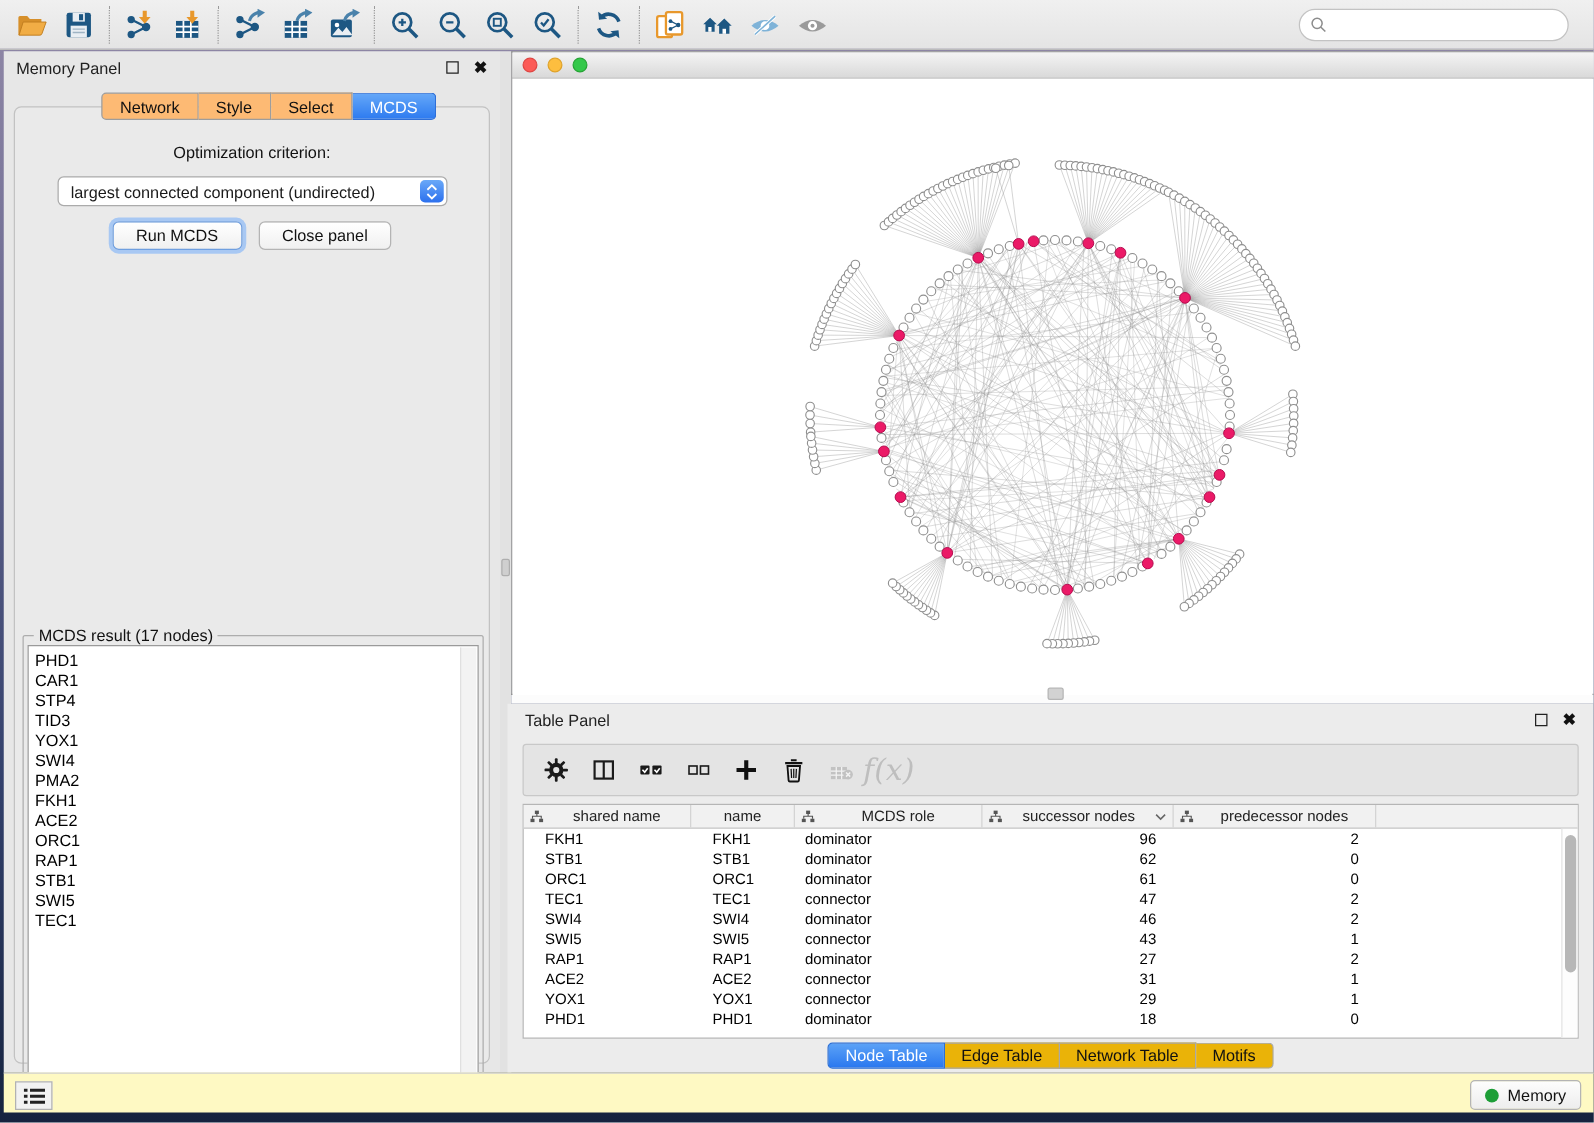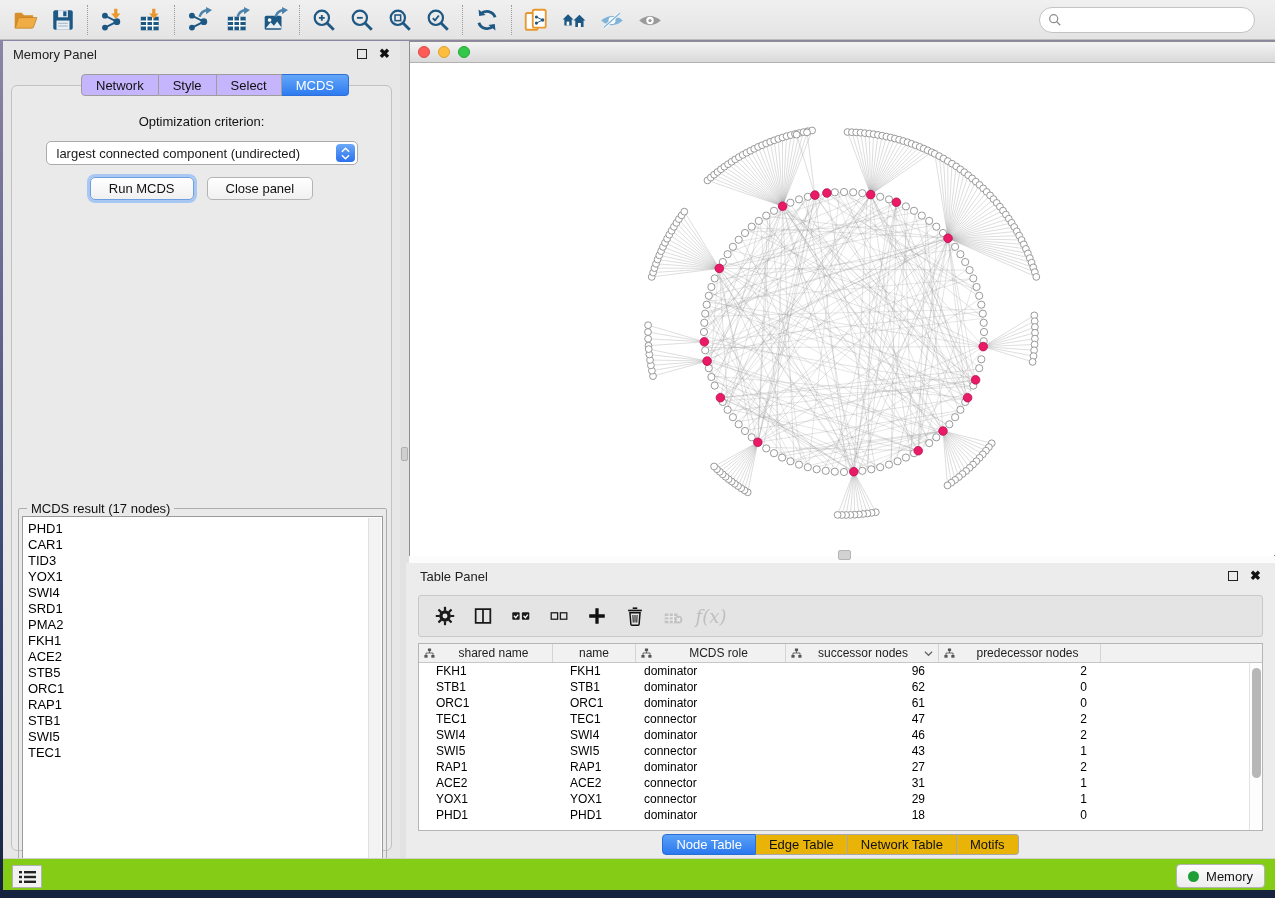--- a/index.html
+++ b/index.html
@@ -32,21 +32,21 @@
     background:#e7e7e7;
   }
   .panel-head { height:26px; display:flex; align-items:center; padding:0 10px; }
   .panel-title { font-size:13px; color:#222; }
   .panel-head .spacer { flex:1; }
   .win-float { width:10px; height:10px; border:1.6px solid #222; margin-right:12px; }
   .win-close { font-size:13px; font-weight:bold; color:#111; line-height:10px; }
   .cp-tabs { position:absolute; left:78px; top:33px; display:flex; z-index:3; }
   .cp-tab {
     height:22px; padding:0 14px; display:flex; align-items:center; font-size:13px;
-    background:#c4b5fd; border:1px solid #9d9d9d; border-left:none; color:#111;
+    background:#fdba74; border:1px solid #9d9d9d; border-left:none; color:#111;
   }
   .cp-tab:first-child { border-left:1px solid #9d9d9d; border-radius:4px 0 0 4px; }
   .cp-tab:last-child { border-radius:0 4px 4px 0; }
   .cp-tab.active {
     background:linear-gradient(180deg,#64a7f8,#2e7bf0);
     border-color:#2e6fd8; color:#fff;
   }
   .cp-body {
     position:absolute; left:8px; top:44px; width:381px; height:766px;
     background:#eaeaea; border:1px solid #c2c2c2; border-radius:6px;
@@ -111,21 +111,21 @@
   .table-panel {
     position:absolute; left:406px; top:563px; width:869px; height:295px; background:#ececec;
   }
   .tp-toolbar {
     position:absolute; left:12px; top:32px; width:845px; height:42px;
     background:#e4e4e4; border:1px solid #c8c8c8; border-radius:3px;
     display:flex; align-items:center; padding-left:10px; gap:6px;
   }
   .tp-btn { width:32px; height:32px; display:flex; align-items:center; justify-content:center; }
   .tp-btn svg { width:22px; height:22px; }
-  .fx { font-family:"DejaVu Serif", serif; font-style:italic; font-size:18px; color:#a0a0a0; }
+  .fx { font-family:"DejaVu Serif", serif; font-style:italic; font-size:24px; color:#a0a0a0; }
   .grid-table {
     position:absolute; left:12px; top:80px; width:845px; height:188px;
     background:#fff; border:1px solid #b5b5b5;
   }
   .g-header { display:flex; height:19px; background:#f1f1f1; border-bottom:1px solid #c6c6c6; }
   .g-hcell { display:flex; align-items:center; border-right:1px solid #d4d4d4; font-size:12px; color:#222; position:relative; }
   .g-hcell .ticon { margin-left:5px; width:11px; height:11px; flex:0 0 auto; }
   .g-hcell .hlabel { flex:1; text-align:center; padding:0 2px; white-space:nowrap; overflow:hidden; }
   .g-hcell .sortchev { margin-right:5px; width:9px; height:7px; flex:0 0 auto; }
   .g-body { position:relative; }
@@ -141,21 +141,21 @@
     height:21px; padding:0 13px; display:flex; align-items:center; font-size:13px;
     background:#eab308; border:1px solid #a8a8a8; border-left:none; color:#111;
   }
   .tp-tab:first-child { border-left:1px solid #a8a8a8; border-radius:4px 0 0 4px; }
   .tp-tab:last-child { border-radius:0 4px 4px 0; }
   .tp-tab.active { background:linear-gradient(180deg,#5ba2f7,#2a78ef); border-color:#2a6fd6; color:#fff; }
 
   
   .status-bar {
     position:absolute; left:3px; top:858px; width:1272px; height:32px;
-    background:#84cc16; border-top:1px solid #cfcfcf;
+    background:#fef9c3; border-top:1px solid #cfcfcf;
   }
   .list-btn {
     position:absolute; left:9px; top:6px; width:30px; height:23px;
     background:#f2f2f2; border:1px solid #b2b2b2; display:flex; align-items:center; justify-content:center;
   }
   .list-btn svg { width:17px; height:14px; }
   .memory-btn {
     position:absolute; right:10px; top:5px; height:24px; padding:0 11px;
     background:linear-gradient(180deg,#fdfdfd,#ededed); border:1px solid #b4b4b4; border-radius:4px;
     display:flex; align-items:center; gap:7px; font-size:13px; color:#111;
@@ -340,28 +340,27 @@
     <div class="btn-row">
       <button class="mac-btn focused">Run MCDS</button>
       <button class="mac-btn">Close panel</button>
     </div>
     <div class="result-group">
       <span class="result-label">MCDS result (17 nodes)</span>
       <div class="result-list">
         <div id="result-items">
             <div class="result-item">PHD1</div>
             <div class="result-item">CAR1</div>
+            <div class="result-item">STP4</div>
             <div class="result-item">TID3</div>
             <div class="result-item">YOX1</div>
             <div class="result-item">SWI4</div>
-            <div class="result-item">SRD1</div>
             <div class="result-item">PMA2</div>
             <div class="result-item">FKH1</div>
             <div class="result-item">ACE2</div>
-            <div class="result-item">STB5</div>
             <div class="result-item">ORC1</div>
             <div class="result-item">RAP1</div>
             <div class="result-item">STB1</div>
             <div class="result-item">SWI5</div>
             <div class="result-item">TEC1</div>
           </div>
         <div class="result-scroll"></div>
       </div>
     </div>
   </div>

